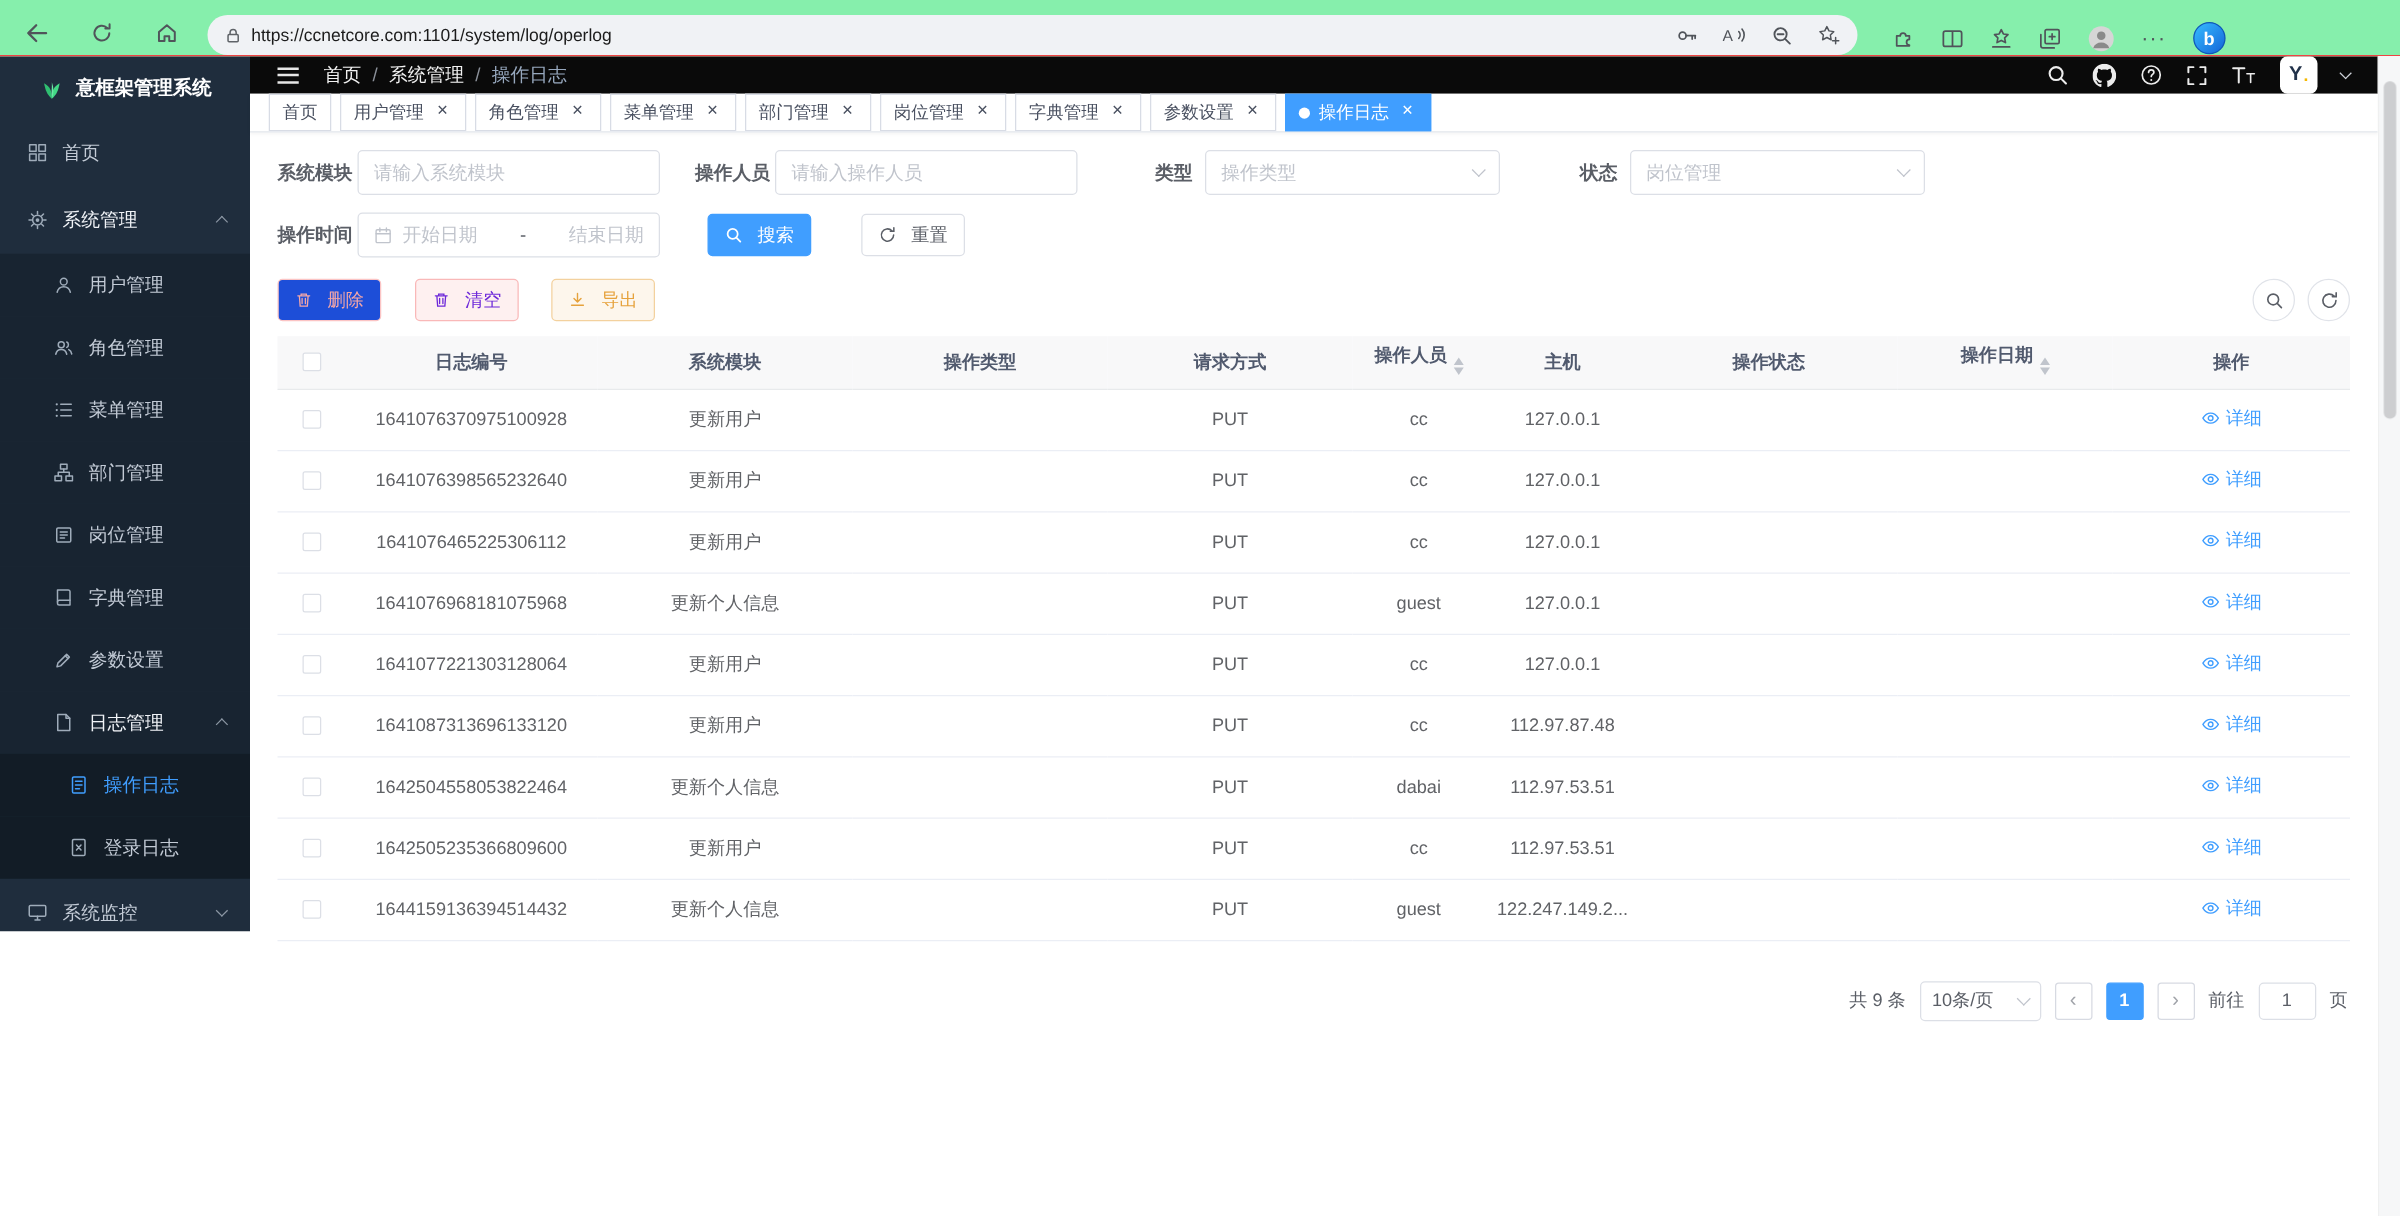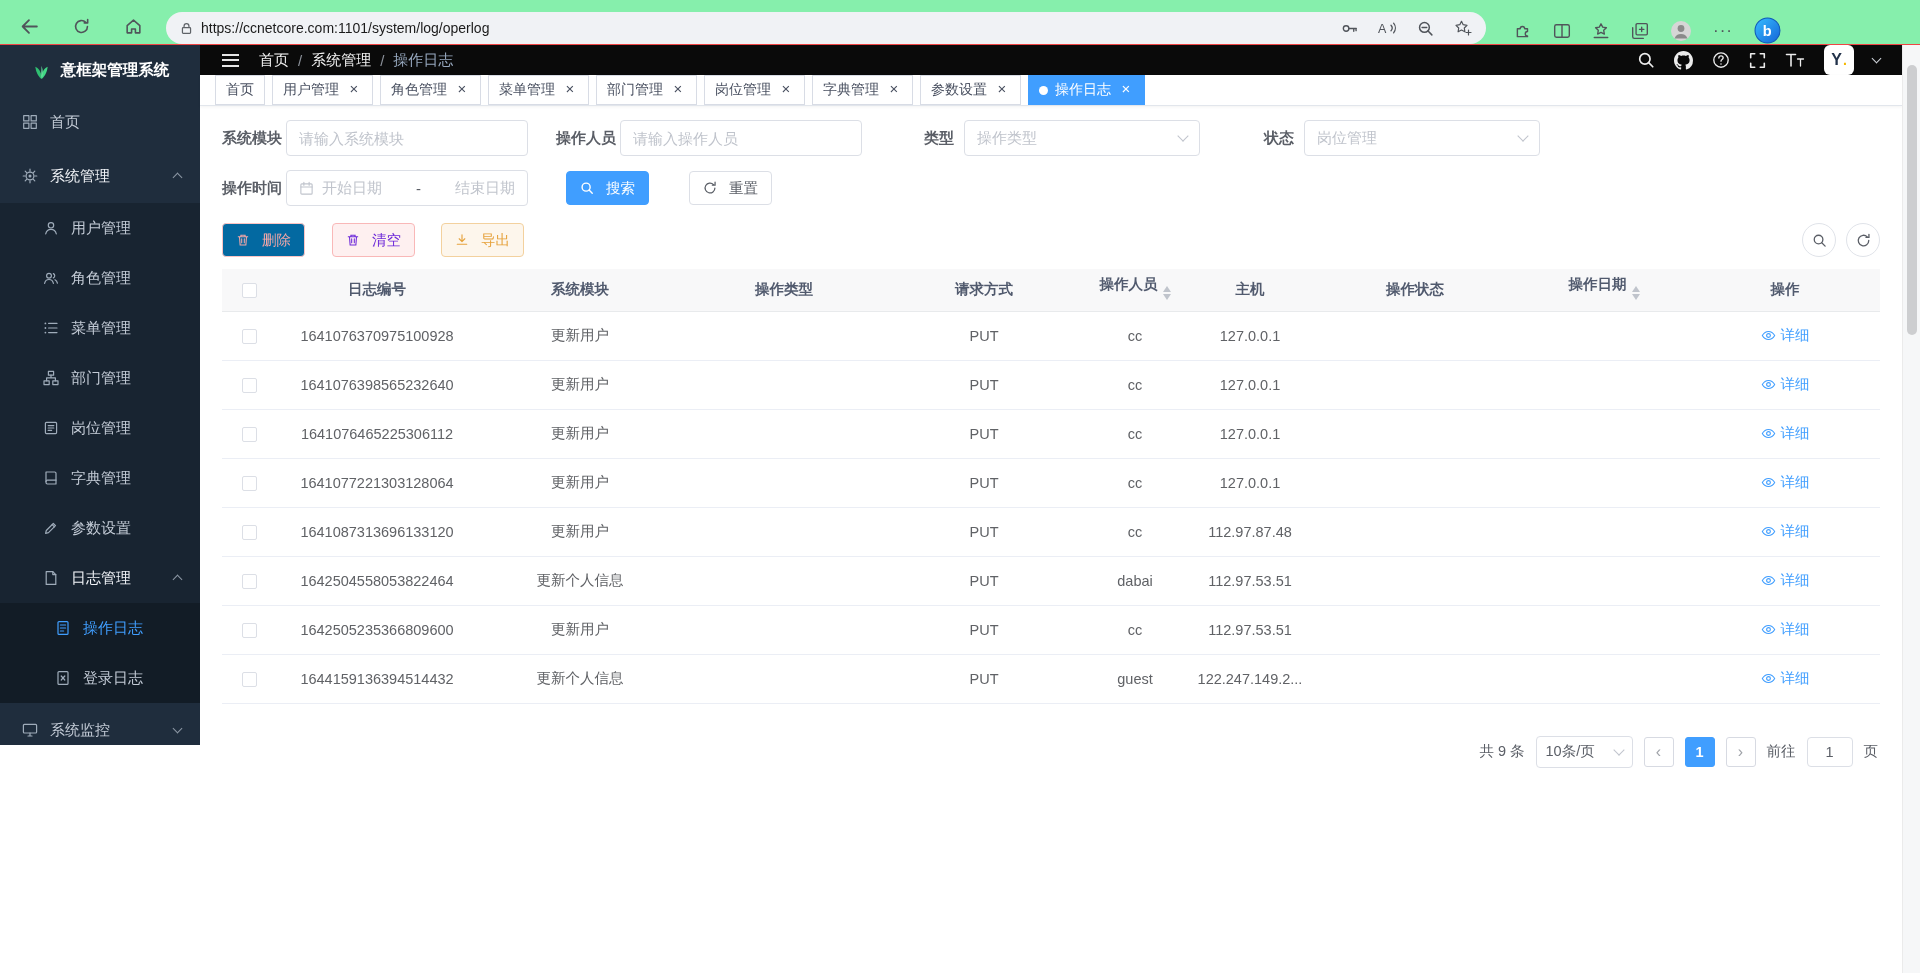--- a/index.html
+++ b/index.html
@@ -80,21 +80,21 @@
 .ph{color:#c0c4cc}
 .sel-caret{width:8px;height:8px;border-right:1.3px solid #c0c4cc;border-bottom:1.3px solid #c0c4cc;
   transform:rotate(45deg);margin-top:-4px;flex:0 0 auto}
 .daterange{gap:8px;cursor:pointer;color:#8a9099}
 .daterange .sep{color:#5a5e66;flex:1;text-align:center}
 
 .btn{height:34px;border-radius:4px;border:1px solid #dcdfe6;background:#fff;color:#5a5e66;
   font-size:14.5px;display:inline-flex;align-items:center;justify-content:center;gap:12px;
   padding:0 13px;cursor:pointer;font-family:inherit;white-space:nowrap}
 .btn-primary{background:#409eff;border-color:#409eff;color:#fff}
-.btn-danger-disabled{background:#0369a1;border-color:#fbc4c4;color:#f4a7a7;cursor:not-allowed}
+.btn-danger-disabled{background:#1d4ed8;border-color:#fbc4c4;color:#f4a7a7;cursor:not-allowed}
 .btn-danger{background:#fef0f0;border-color:#f9b8b8;color:#6d28d9}
 .btn-warning{background:#fdf6ec;border-color:#f3d19e;color:#e6a23c}
 .toolbar{display:flex;align-items:center;margin-top:17px}
 .tool-circles{margin-left:auto;display:flex;gap:10px}
 .circle-btn{width:34px;height:34px;border-radius:50%;border:1px solid #e0e3e9;display:flex;
   align-items:center;justify-content:center;color:#5a5e66;background:#fff;cursor:pointer}
 
 
 .log-table{width:100%;border-collapse:collapse;table-layout:fixed;margin-top:12px}
 .log-table th{height:42px;background:#f8f8f9;color:#515a6e;font-size:14.5px;font-weight:700;
@@ -676,20 +676,40 @@
                     <svg width="15" height="15" viewBox="0 0 16 16" fill="none" stroke="currentColor" stroke-width="1.2" stroke-linecap="round" stroke-linejoin="round">
                       <path d="M1.4 8s2.6-4.3 6.6-4.3S14.6 8 14.6 8 12 12.3 8 12.3 1.4 8 1.4 8z"></path>
                       <circle cx="8" cy="8" r="2"></circle>
                     </svg>
                   </span>
                   <span>详细</span>
                 </span></td>
             </tr>
             <tr>
               <td><span class="cb"></span></td>
+              <td>1641076968181075968</td>
+              <td>更新个人信息</td>
+              <td></td>
+              <td>PUT</td>
+              <td>guest</td>
+              <td>127.0.0.1</td>
+              <td></td>
+              <td></td>
+              <td><span class="detail-link">
+                  <span style="display:flex">
+                    <svg width="15" height="15" viewBox="0 0 16 16" fill="none" stroke="currentColor" stroke-width="1.2" stroke-linecap="round" stroke-linejoin="round">
+                      <path d="M1.4 8s2.6-4.3 6.6-4.3S14.6 8 14.6 8 12 12.3 8 12.3 1.4 8 1.4 8z"></path>
+                      <circle cx="8" cy="8" r="2"></circle>
+                    </svg>
+                  </span>
+                  <span>详细</span>
+                </span></td>
+            </tr>
+            <tr>
+              <td><span class="cb"></span></td>
               <td>1641077221303128064</td>
               <td>更新用户</td>
               <td></td>
               <td>PUT</td>
               <td>cc</td>
               <td>127.0.0.1</td>
               <td></td>
               <td></td>
               <td><span class="detail-link">
                   <span style="display:flex">

